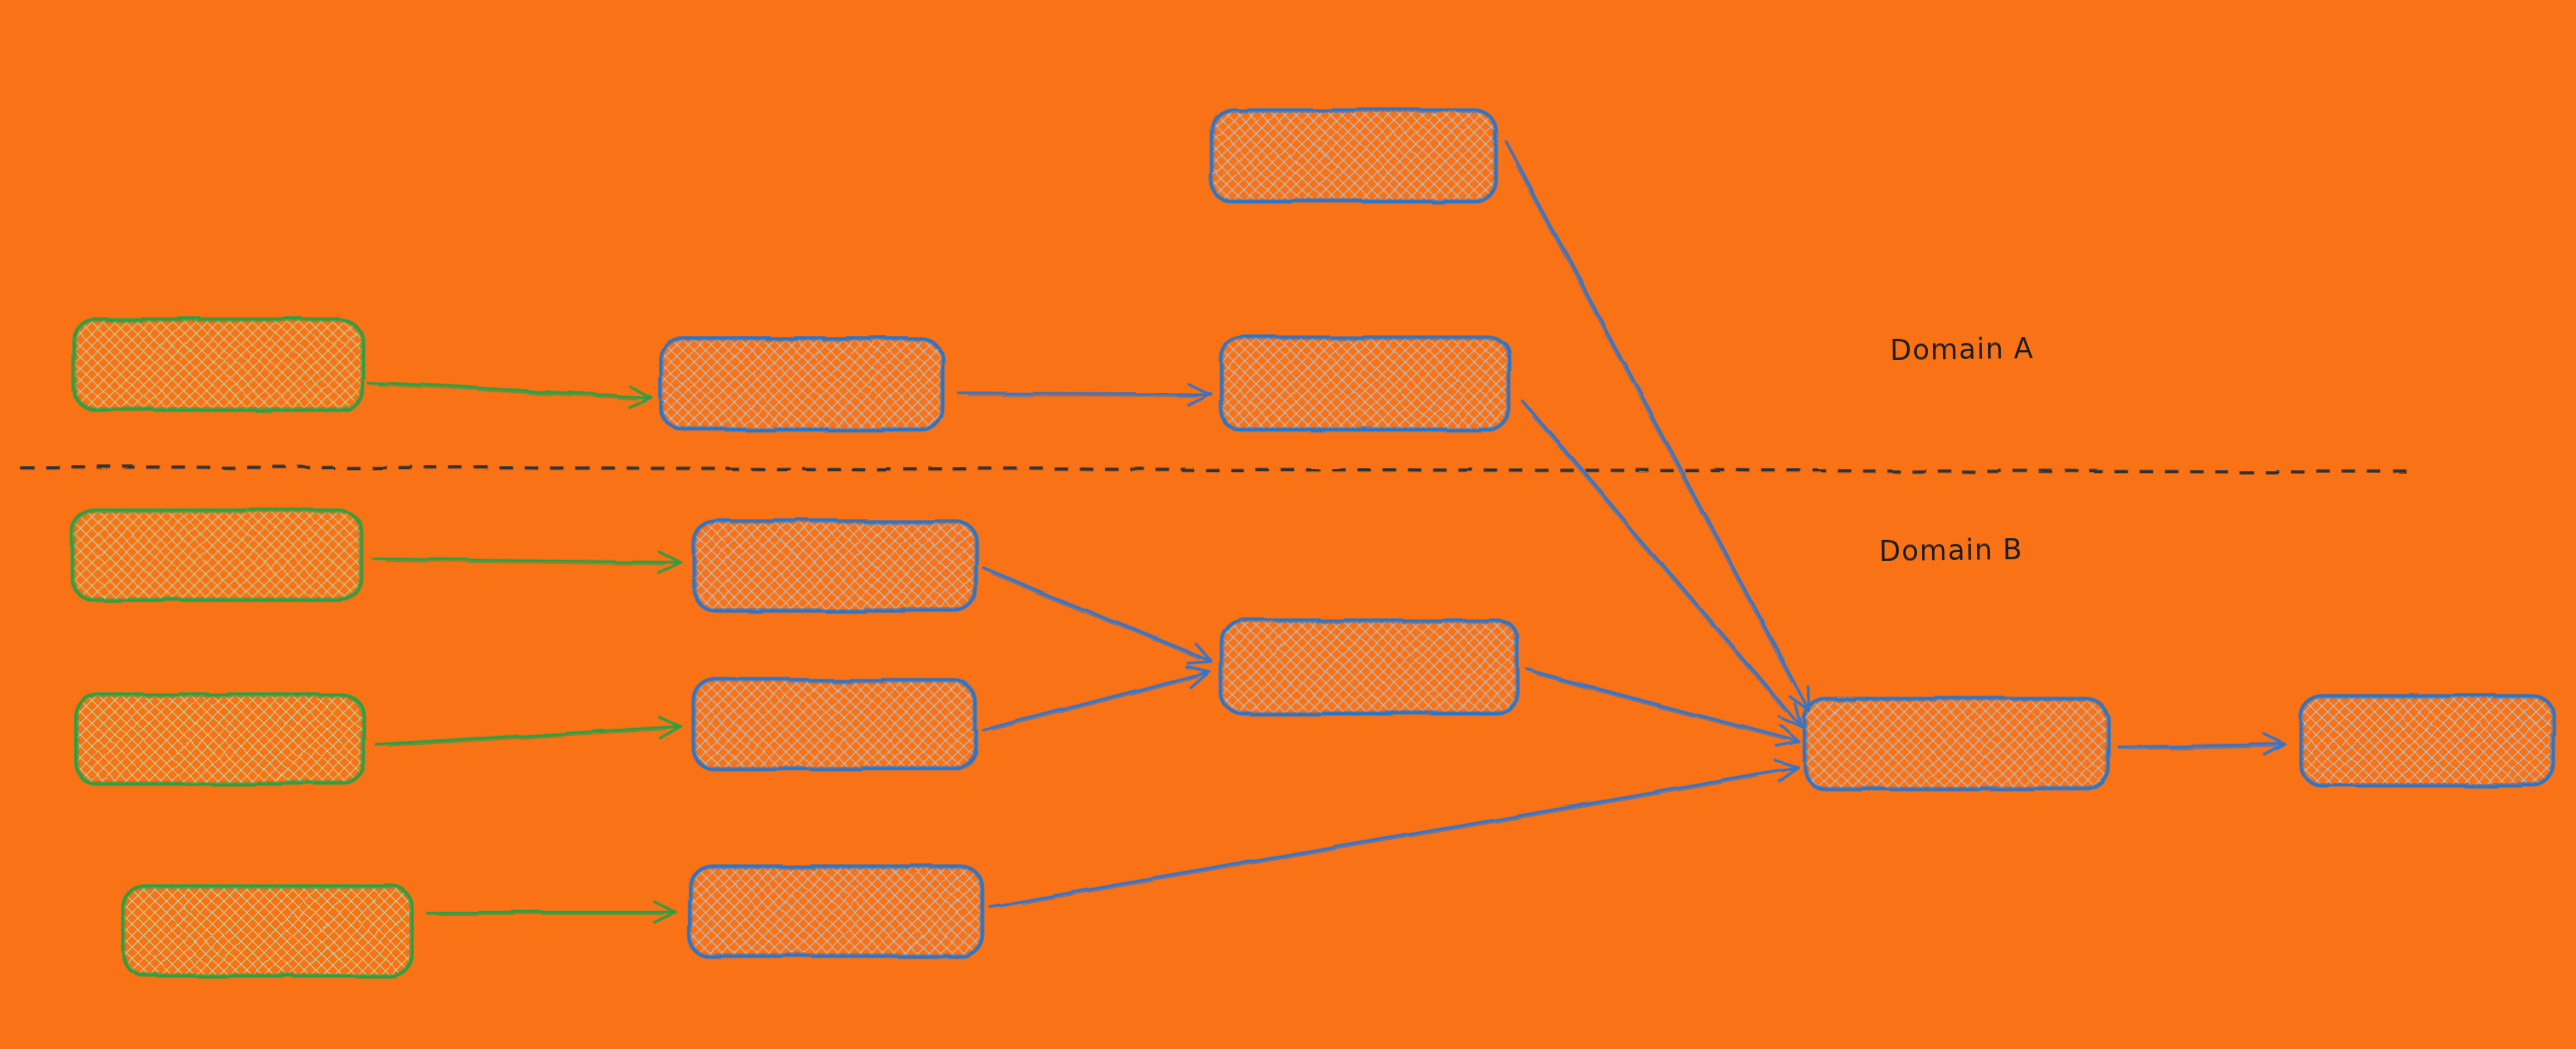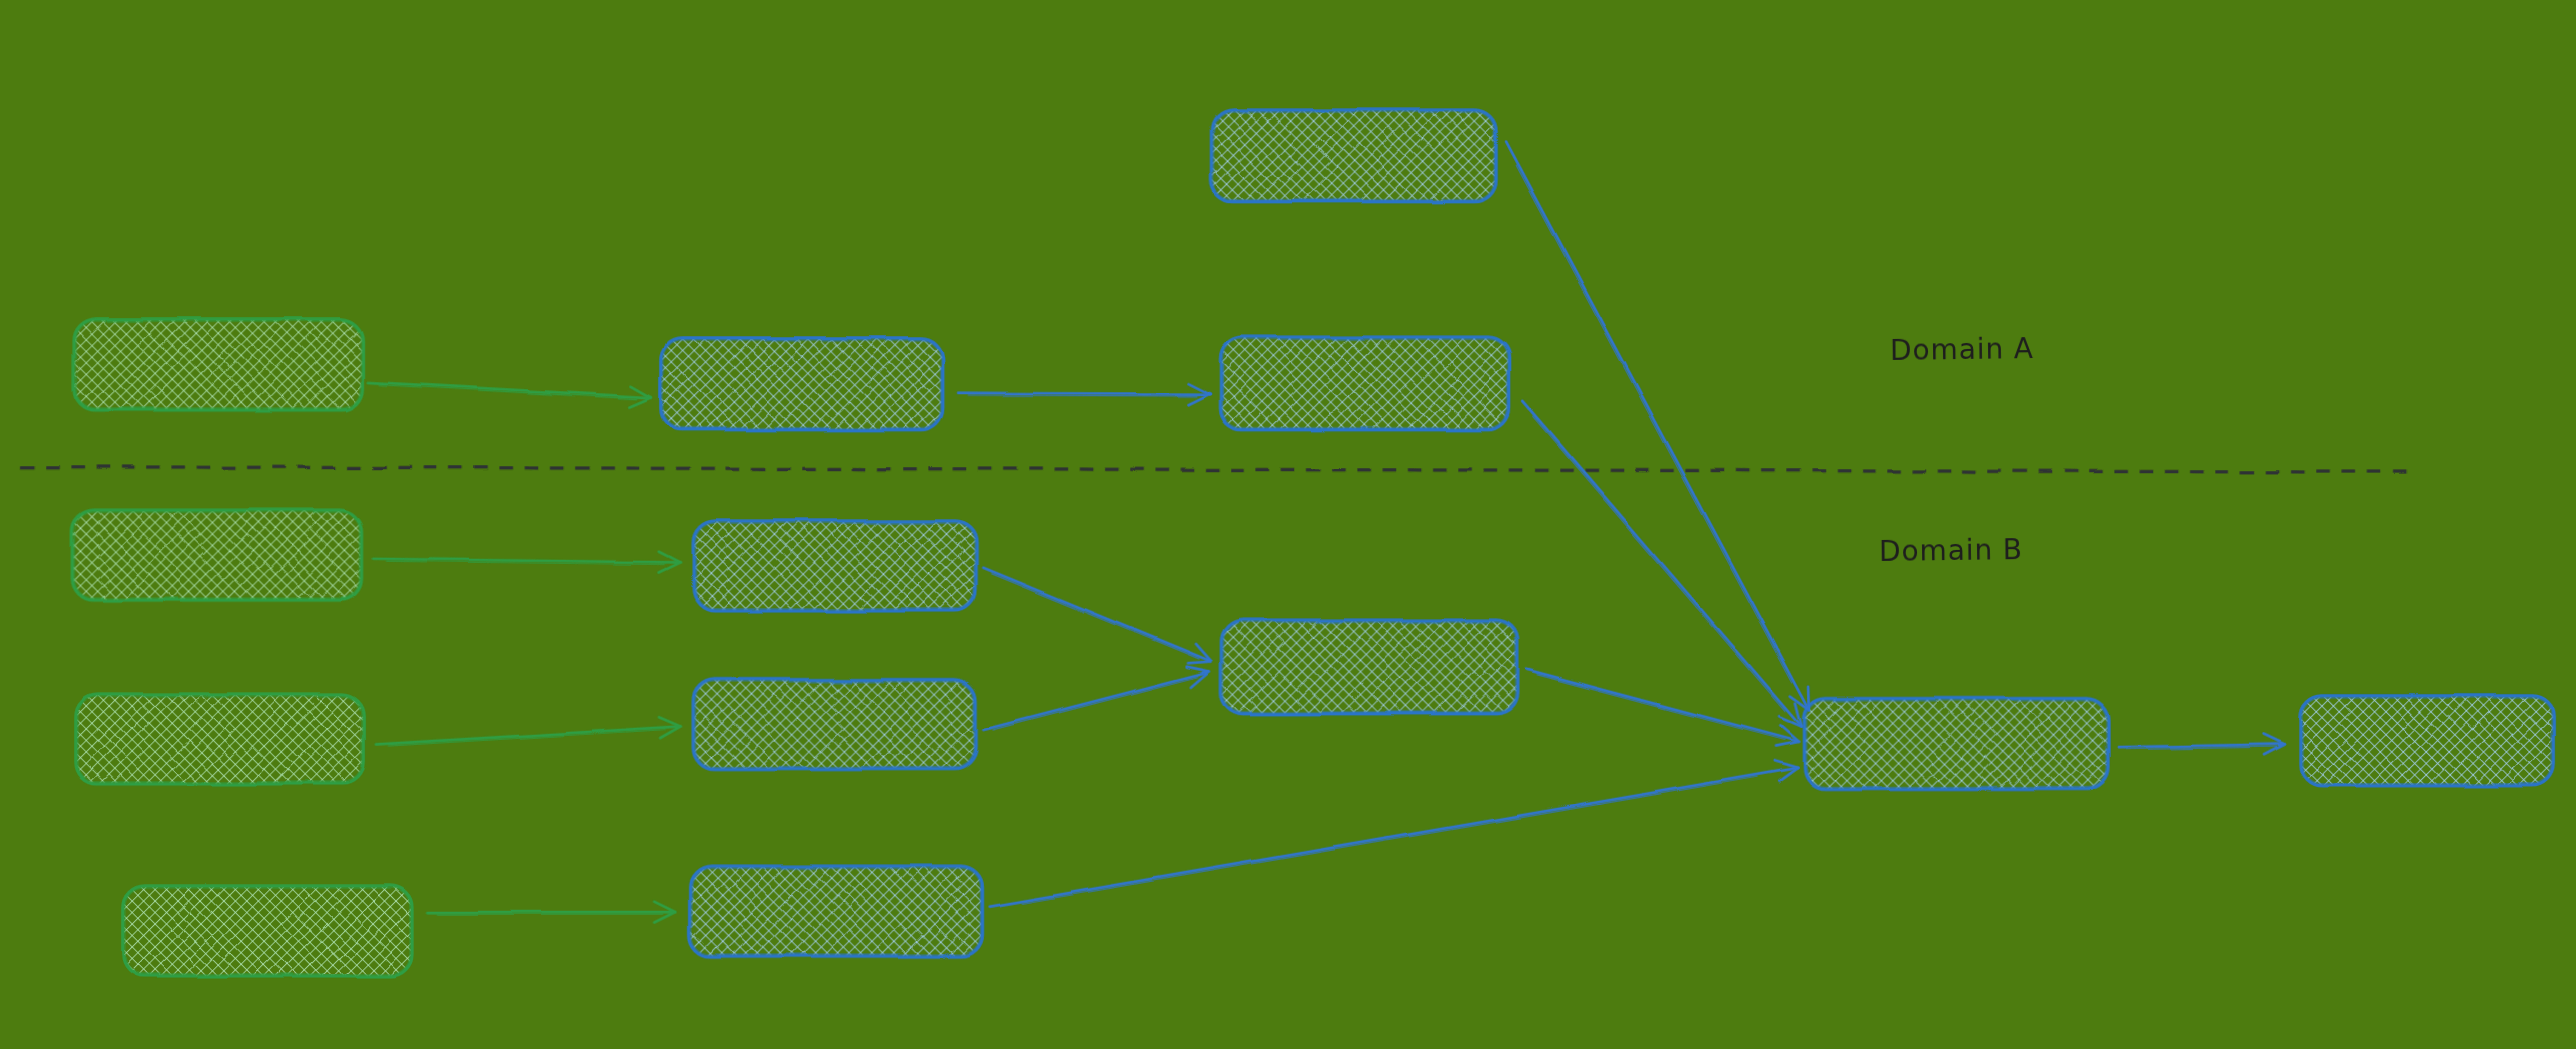--- a/index.html
+++ b/index.html
@@ -8,21 +8,21 @@
     background: #ffffff;
     width: 2576px;
     height: 1049px;
     overflow: hidden;
     font-family: "DejaVu Sans", sans-serif;
   }
   .canvas {
     position: relative;
     width: 2576px;
     height: 1049px;
-    background: #4d7c0f;
+    background: #f97316;
   }
   .canvas svg {
     position: absolute;
     left: 0;
     top: 0;
   }
   .domain-label {
     position: absolute;
     font-size: 28px;
     font-weight: 500;

